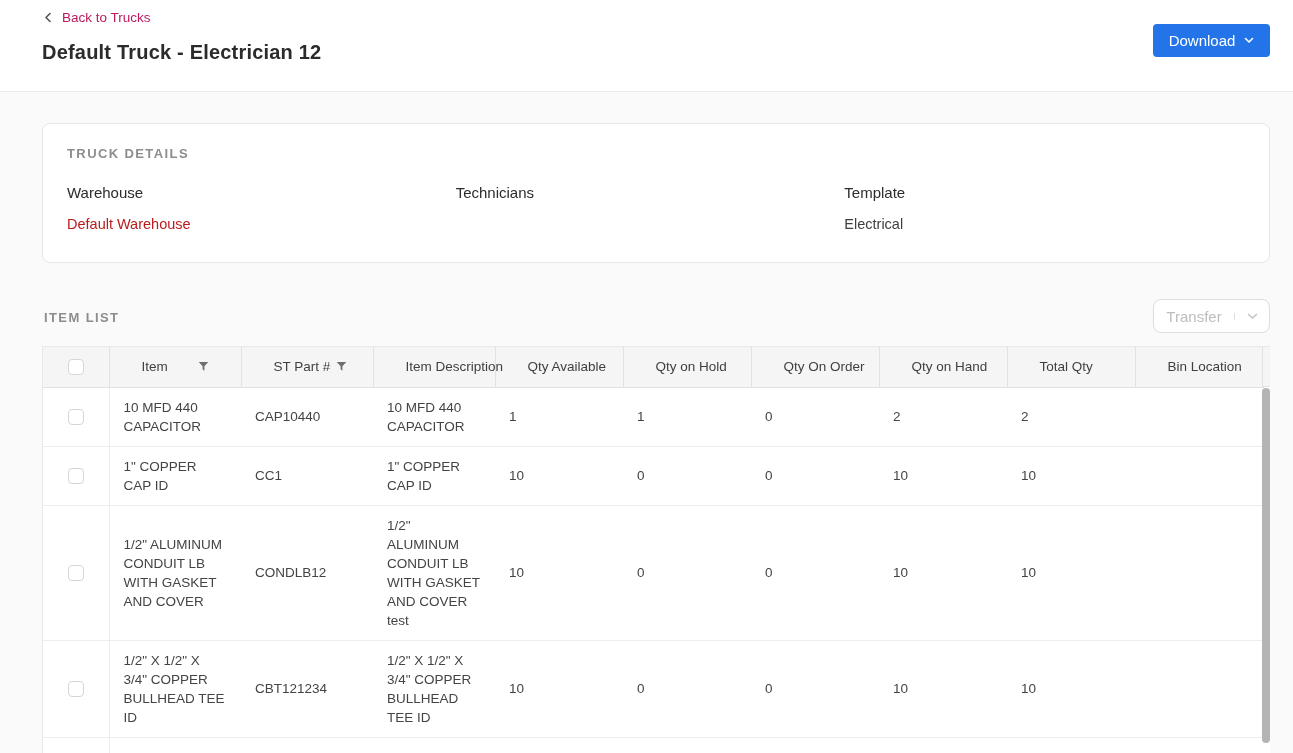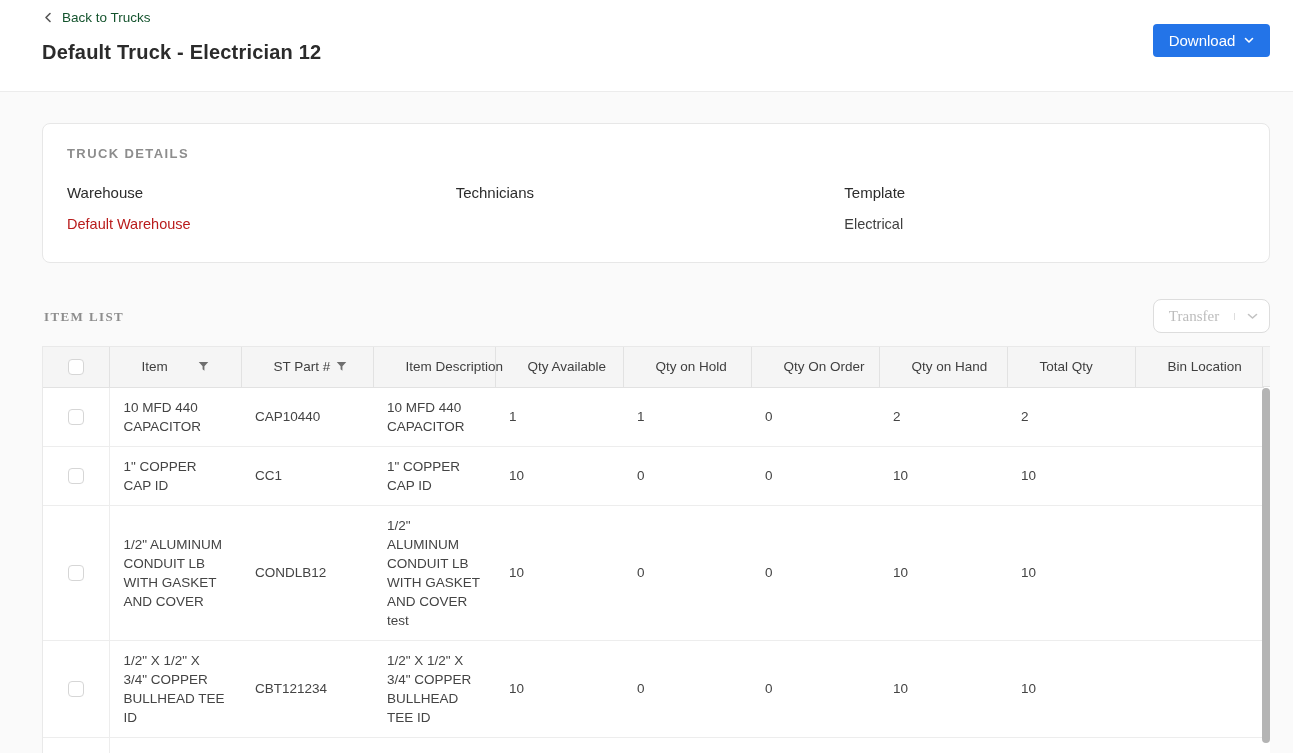--- a/index.html
+++ b/index.html
@@ -16,21 +16,21 @@
     height: 92px;
     border-bottom: 1px solid #ececec;
     padding: 8px 23px 0 42px;
     position: relative;
   }
   .back-link {
     display: inline-flex;
     align-items: center;
     gap: 10px;
     font-size: 13.5px;
-    color: #14532d;
+    color: #be185d;
     text-decoration: none;
     padding: 2px 2px;
     cursor: pointer;
   }
   .page-title {
     margin-top: 14px;
     font-size: 20px;
     font-weight: bold;
     color: #2b2b2b;
     letter-spacing: .2px;
@@ -78,21 +78,20 @@
   .field-value { margin-top: 15px; font-size: 14.5px; color: #3f3f3f; }
   .field-value a, a.link { color: #b91c1c; text-decoration: none; cursor: pointer; }
 
   
   .list-header {
     margin: 30px 23px 4px 44px;
     display: flex;
     justify-content: space-between;
     align-items: flex-end;
     min-height: 40px;
-    font-family: Liberation Serif, serif;
   }
   .list-header .section-label { margin-bottom: 8px; }
   .btn-split {
     height: 34px;
     width: 117px;
     background: #ffffff;
     border: 1px solid #dddddd;
     border-radius: 8px;
     display: inline-flex;
     align-items: center;

